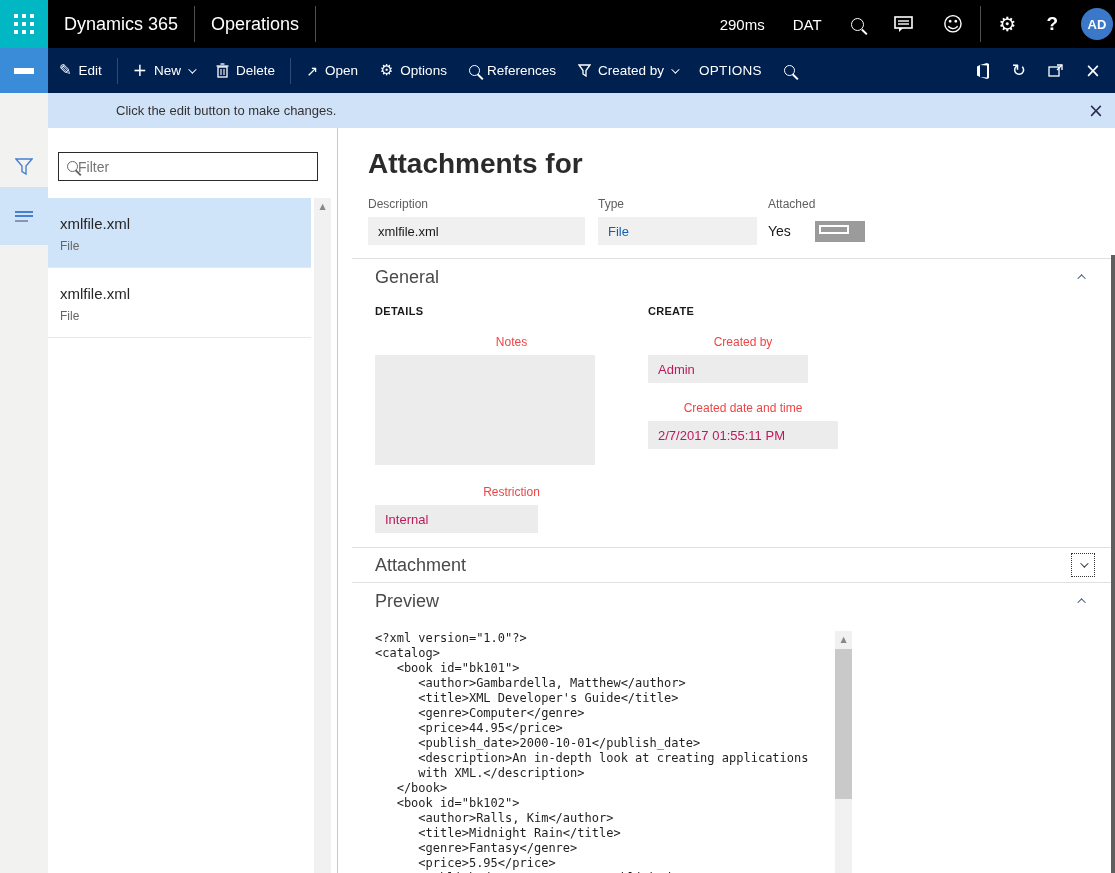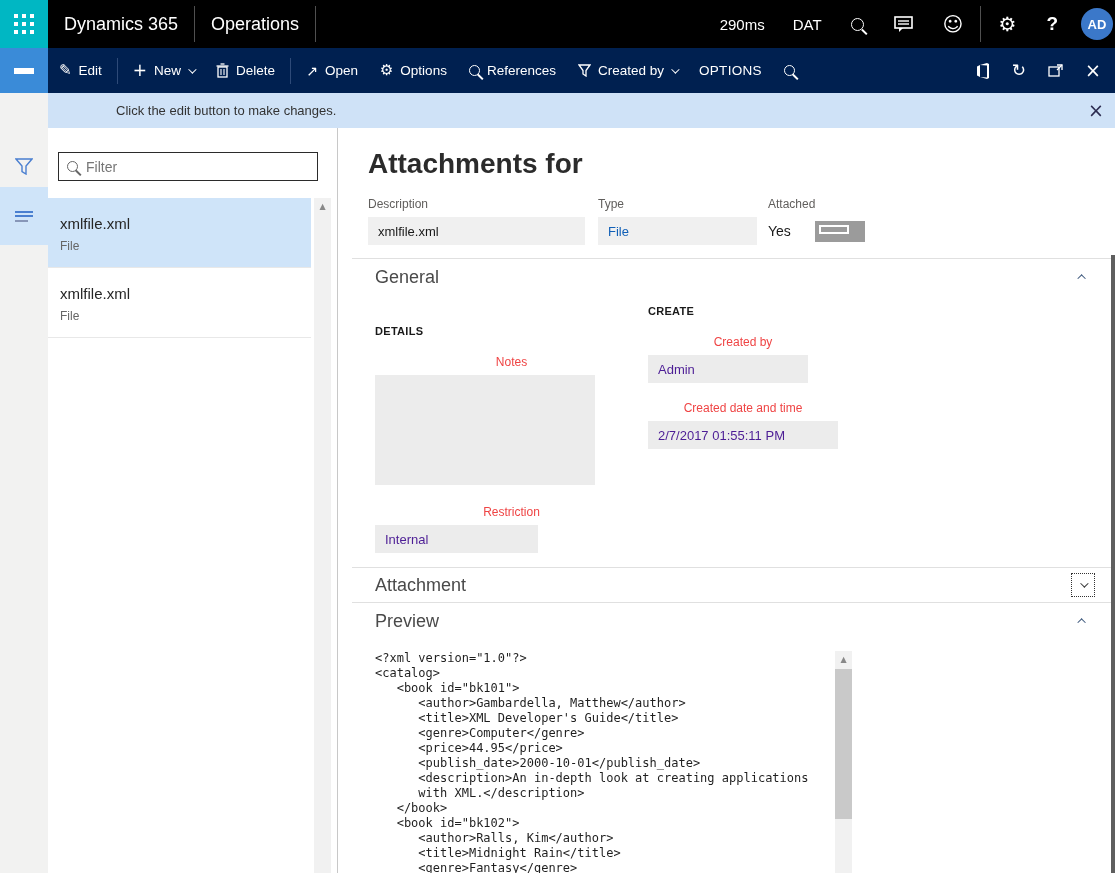--- a/index.html
+++ b/index.html
@@ -40,21 +40,21 @@
   .rail-btn { width:48px; height:42px; background:none; border:none; cursor:pointer; display:flex; align-items:center; justify-content:center; }
   .rail-btn.first { margin-top:52px; }
   .rail-btn.selected { background:#cfe4f9; height:58px; }
   .list-glyph i { display:block; height:2px; background:#4a7fd0; margin:2.5px 0; }
   .list-glyph i:nth-child(1){ width:18px; }
   .list-glyph i:nth-child(2){ width:18px; }
   .list-glyph i:nth-child(3){ width:13px; background:#8796b8; }
 
   
   .left-panel { position:absolute; left:48px; top:128px; bottom:0; width:290px; background:#fff; border-right:1px solid #c8c8c8; }
-  .filter-box { position:absolute; left:10px; top:24px; width:260px; height:29px; border:1px solid #2b2b2b; background:#fff; display:flex; align-items:center; padding:0 8px; gap:8px; color:#555; }
+  .filter-box { position:absolute; left:10px; top:24px; width:260px; height:29px; border:1px solid #2b2b2b; background:#fff; display:flex; align-items:center; padding:0 8px; color:#555; }
   .filter-box input { border:none; outline:none; flex:1; font-size:14px; font-family:inherit; color:#333; }
   .filter-box input::placeholder { color:#767676; }
   .att-list { position:absolute; left:0; top:70px; width:263px; }
   .att-item { padding:17px 0 14px 12px; border-bottom:1px solid #e8e8e8; cursor:pointer; background:#fff; }
   .att-item.selected { background:#cfe4f9; }
   .att-item .t { font-size:15px; color:#262626; }
   .att-item .s { font-size:12px; color:#666; margin-top:7px; }
   .list-scroll { position:absolute; left:266px; top:70px; bottom:0; width:17px; background:#f1f1f1; text-align:center; cursor:pointer; }
   .list-scroll .arr { font-size:8px; color:#888; padding-top:5px; display:block; }
 
@@ -74,25 +74,25 @@
   .toggle .thumb { position:absolute; left:4px; top:4px; width:30px; height:9px; border:2px solid #fff; }
 
   .section { border-top:1px solid #e0e0e0; margin-top:12px; }
   .sec-head { display:flex; align-items:center; padding:6px 10px 6px 23px; cursor:pointer; }
   .sec-title { font-size:18px; color:#4a4a4a; font-weight:400; }
   .sec-chev { margin-left:auto; margin-right:10px; background:none; border:none; color:#3c577c; cursor:pointer; width:24px; height:24px; display:flex; align-items:center; justify-content:center; }
   .sec-chev.focused { border:1px dotted #333; color:#333; }
   .sec-head.bordered { border-bottom:1px solid #e0e0e0; padding-top:5px; padding-bottom:5px; }
 
   .gen-cols { display:flex; padding:2px 0 14px 23px; }
-  .gen-col-l { width:273px;margin-top:20px; }
+  .gen-col-l { width:273px; }
   .grp-label { font-size:11px; font-weight:bold; color:#1a1a1a; letter-spacing:.3px; margin-top:8px; }
   .sub-label { font-size:12px; color:#ef4444; margin-top:18px;text-align:center; }
   .notes-box { width:220px; height:110px; background:#ececec; margin-top:6px; cursor:text; }
-  .in-box { height:28px; background:#ececec; display:flex; align-items:center; padding:0 10px; font-size:13px; color:#4c1d95; margin-top:6px; cursor:default; }
+  .in-box { height:28px; background:#ececec; display:flex; align-items:center; padding:0 10px; font-size:13px; color:#be185d; margin-top:6px; cursor:default; }
   .in-created { width:160px; }
   .in-date { width:190px; }
   .in-restrict { width:163px; }
 
   .preview-body { display:flex; margin:12px 0 0 23px; }
   .xml-pre { font-family:"DejaVu Sans Mono","Liberation Mono",monospace; font-size:12px; line-height:15px; color:#1f1f1f; width:460px; white-space:pre; overflow:hidden; }
   .prev-scroll { width:17px; height:281px; background:#f1f1f1; position:relative; text-align:center; cursor:pointer; }
   .prev-scroll .arr { font-size:8px; color:#888; padding-top:5px; display:block; }
   .prev-scroll .thumb { position:absolute; left:0; top:18px; width:17px; height:150px; background:#c9c9c9; }
 

